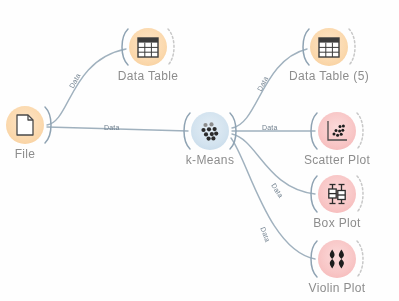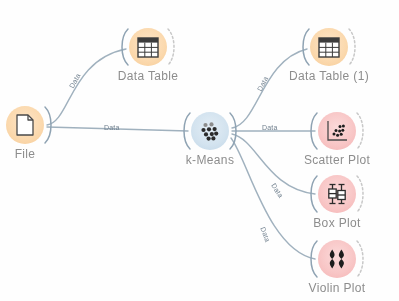--- a/index.html
+++ b/index.html
@@ -136,21 +136,21 @@
             <path d="M2 2 C10 10 10 30 2 38" fill="none" stroke="#c8c8c8" stroke-width="1.5" stroke-linecap="round" stroke-dasharray="2,2.4"></path>
           </svg></span><div class="node-disc disc-orange">
           <svg class="icon-svg" width="22" height="21" viewBox="0 0 22 21">
             <rect x="1" y="1" width="20" height="19" fill="#ffffff" stroke="#3c3c3c" stroke-width="1.4"></rect>
             <rect x="1" y="1" width="20" height="4.6" fill="#3c3c3c"></rect>
             <line x1="7.8" y1="5.6" x2="7.8" y2="20" stroke="#3c3c3c" stroke-width="1"></line>
             <line x1="14.4" y1="5.6" x2="14.4" y2="20" stroke="#3c3c3c" stroke-width="1"></line>
             <line x1="1" y1="10.4" x2="21" y2="10.4" stroke="#3c3c3c" stroke-width="1"></line>
             <line x1="1" y1="15.2" x2="21" y2="15.2" stroke="#3c3c3c" stroke-width="1"></line>
           </svg>
-        </div><div class="node-label">Data Table (1)</div></div>
+        </div><div class="node-label">Data Table (5)</div></div>
       <div class="node" style="left: 337px; top: 131px;"><span><svg width="12" height="40" viewBox="0 0 12 40" style="position:absolute;left:-30px;top:-20px;">
             <path d="M10 2 C2 10 2 30 10 38" fill="none" stroke="#8fa3b3" stroke-width="1.5" stroke-linecap="round"></path>
           </svg></span><span><svg width="12" height="40" viewBox="0 0 12 40" style="position:absolute;left:18px;top:-20px;">
             <path d="M2 2 C10 10 10 30 2 38" fill="none" stroke="#c8c8c8" stroke-width="1.5" stroke-linecap="round" stroke-dasharray="2,2.4"></path>
           </svg></span><div class="node-disc disc-pink">
           <svg class="icon-svg" width="22" height="22" viewBox="0 0 22 22">
             <path d="M2 1 V20 H21" fill="none" stroke="#4a4a4a" stroke-width="1.3"></path>
             <circle cx="8" cy="14" r="1.5" fill="#1d1d1d"></circle>
             <circle cx="11.6" cy="15.2" r="1.5" fill="#1d1d1d"></circle>
             <circle cx="15.2" cy="14.2" r="1.5" fill="#1d1d1d"></circle>

